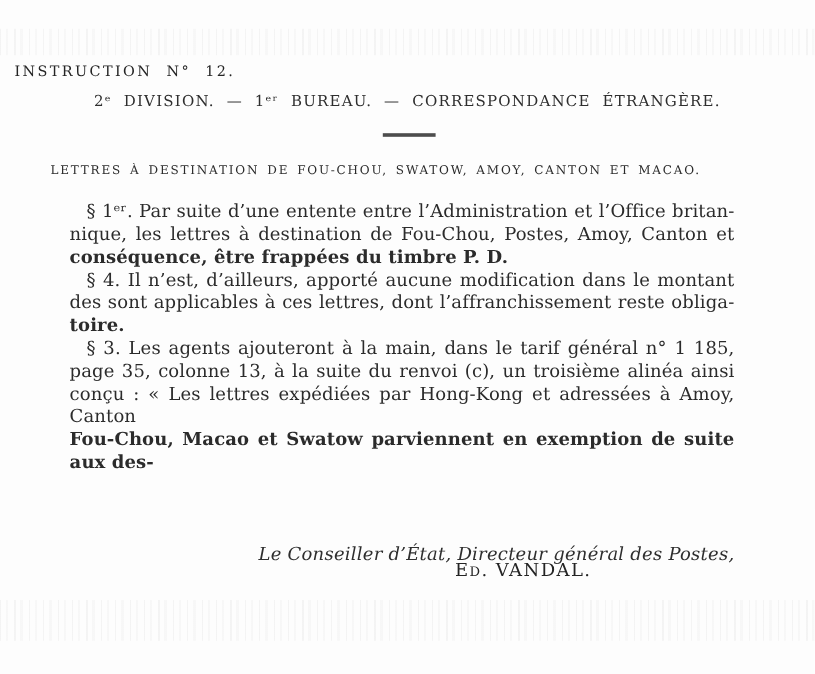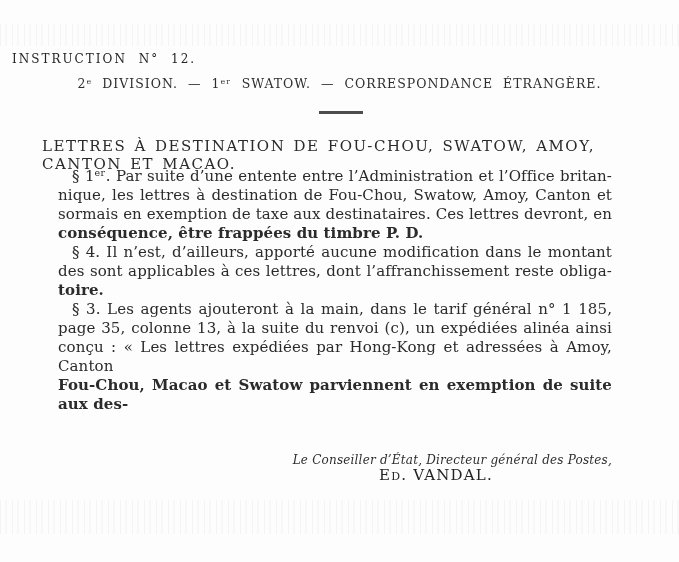--- a/index.html
+++ b/index.html
@@ -60,21 +60,21 @@
     left: 319px;
     width: 44px;
     height: 2.5px;
     background: #4d4d4d;
   }
   .doc-heading {
     position: absolute;
     top: 137px;
     left: 42px;
     width: 590px;
-    font-size: 15px;
+    font-size: 10px;
     letter-spacing: 1.5px;
     word-spacing: 2px;
     color: #2a2a2a;
   }
   .body-block {
     position: absolute;
     top: 167px;
     left: 58px;
     width: 554px;
     font-size: 15px;
@@ -91,21 +91,21 @@
   .para .line:first-child { text-indent: 14px; }
   .para .line:last-child  { text-align-last: left; font-weight: bold; }
 
   .sig-role {
     position: absolute;
     top: 453px;
     left: 58px;
     width: 554px;
     text-align: right;
     font-style: italic;
-    font-size: 12px;
+    font-size: 15px;
     letter-spacing: 0.2px;
     color: #2e2e2e;
   }
   .sig-name {
     position: absolute;
     top: 466px;
     left: 260px;
     width: 352px;
     text-align: center;
     font-size: 15px;
@@ -117,41 +117,40 @@
 </head>
 <body>
 
 <div class="page">
 
   <div class="scan-band top"></div>
   <div class="scan-band bottom"></div>
 
   <h1 class="title">INSTRUCTION N° 12.</h1>
 
-  <div class="subtitle">2ᵉ DIVISION. — 1ᵉʳ SWATOW. — CORRESPONDANCE ÉTRANGÈRE.</div>
+  <div class="subtitle">2ᵉ DIVISION. — 1ᵉʳ BUREAU. — CORRESPONDANCE ÉTRANGÈRE.</div>
 
   <div class="rule"></div>
 
   <div class="doc-heading">LETTRES À DESTINATION DE FOU-CHOU, SWATOW, AMOY, CANTON ET MACAO.</div>
 
   <div class="body-block">
     <p class="para">
       <span class="line">§ 1ᵉʳ. Par suite d’une entente entre l’Administration et l’Office britan-</span>
-      <span class="line">nique, les lettres à destination de Fou-Chou, Swatow, Amoy, Canton et</span>
-      <span class="line">sormais en exemption de taxe aux destinataires. Ces lettres devront, en</span>
+      <span class="line">nique, les lettres à destination de Fou-Chou, Postes, Amoy, Canton et</span>
       <span class="line">conséquence, être frappées du timbre P. D.</span>
     </p>
     <p class="para">
       <span class="line">§ 4. Il n’est, d’ailleurs, apporté aucune modification dans le montant</span>
       <span class="line">des sont applicables à ces lettres, dont l’affranchissement reste obliga-</span>
       <span class="line">toire.</span>
     </p>
     <p class="para">
       <span class="line">§ 3. Les agents ajouteront à la main, dans le tarif général n° 1 185,</span>
-      <span class="line">page 35, colonne 13, à la suite du renvoi (c), un expédiées alinéa ainsi</span>
+      <span class="line">page 35, colonne 13, à la suite du renvoi (c), un troisième alinéa ainsi</span>
       <span class="line">conçu : « Les lettres expédiées par Hong-Kong et adressées à Amoy, Canton</span>
       <span class="line">Fou-Chou, Macao et Swatow parviennent en exemption de suite aux des-</span>
     </p>
   </div>
 
   <div class="sig-role">Le Conseiller d’État, Directeur général des Postes,</div>
   <div class="sig-name">Ed. VANDAL.</div>
 
 </div>
 

